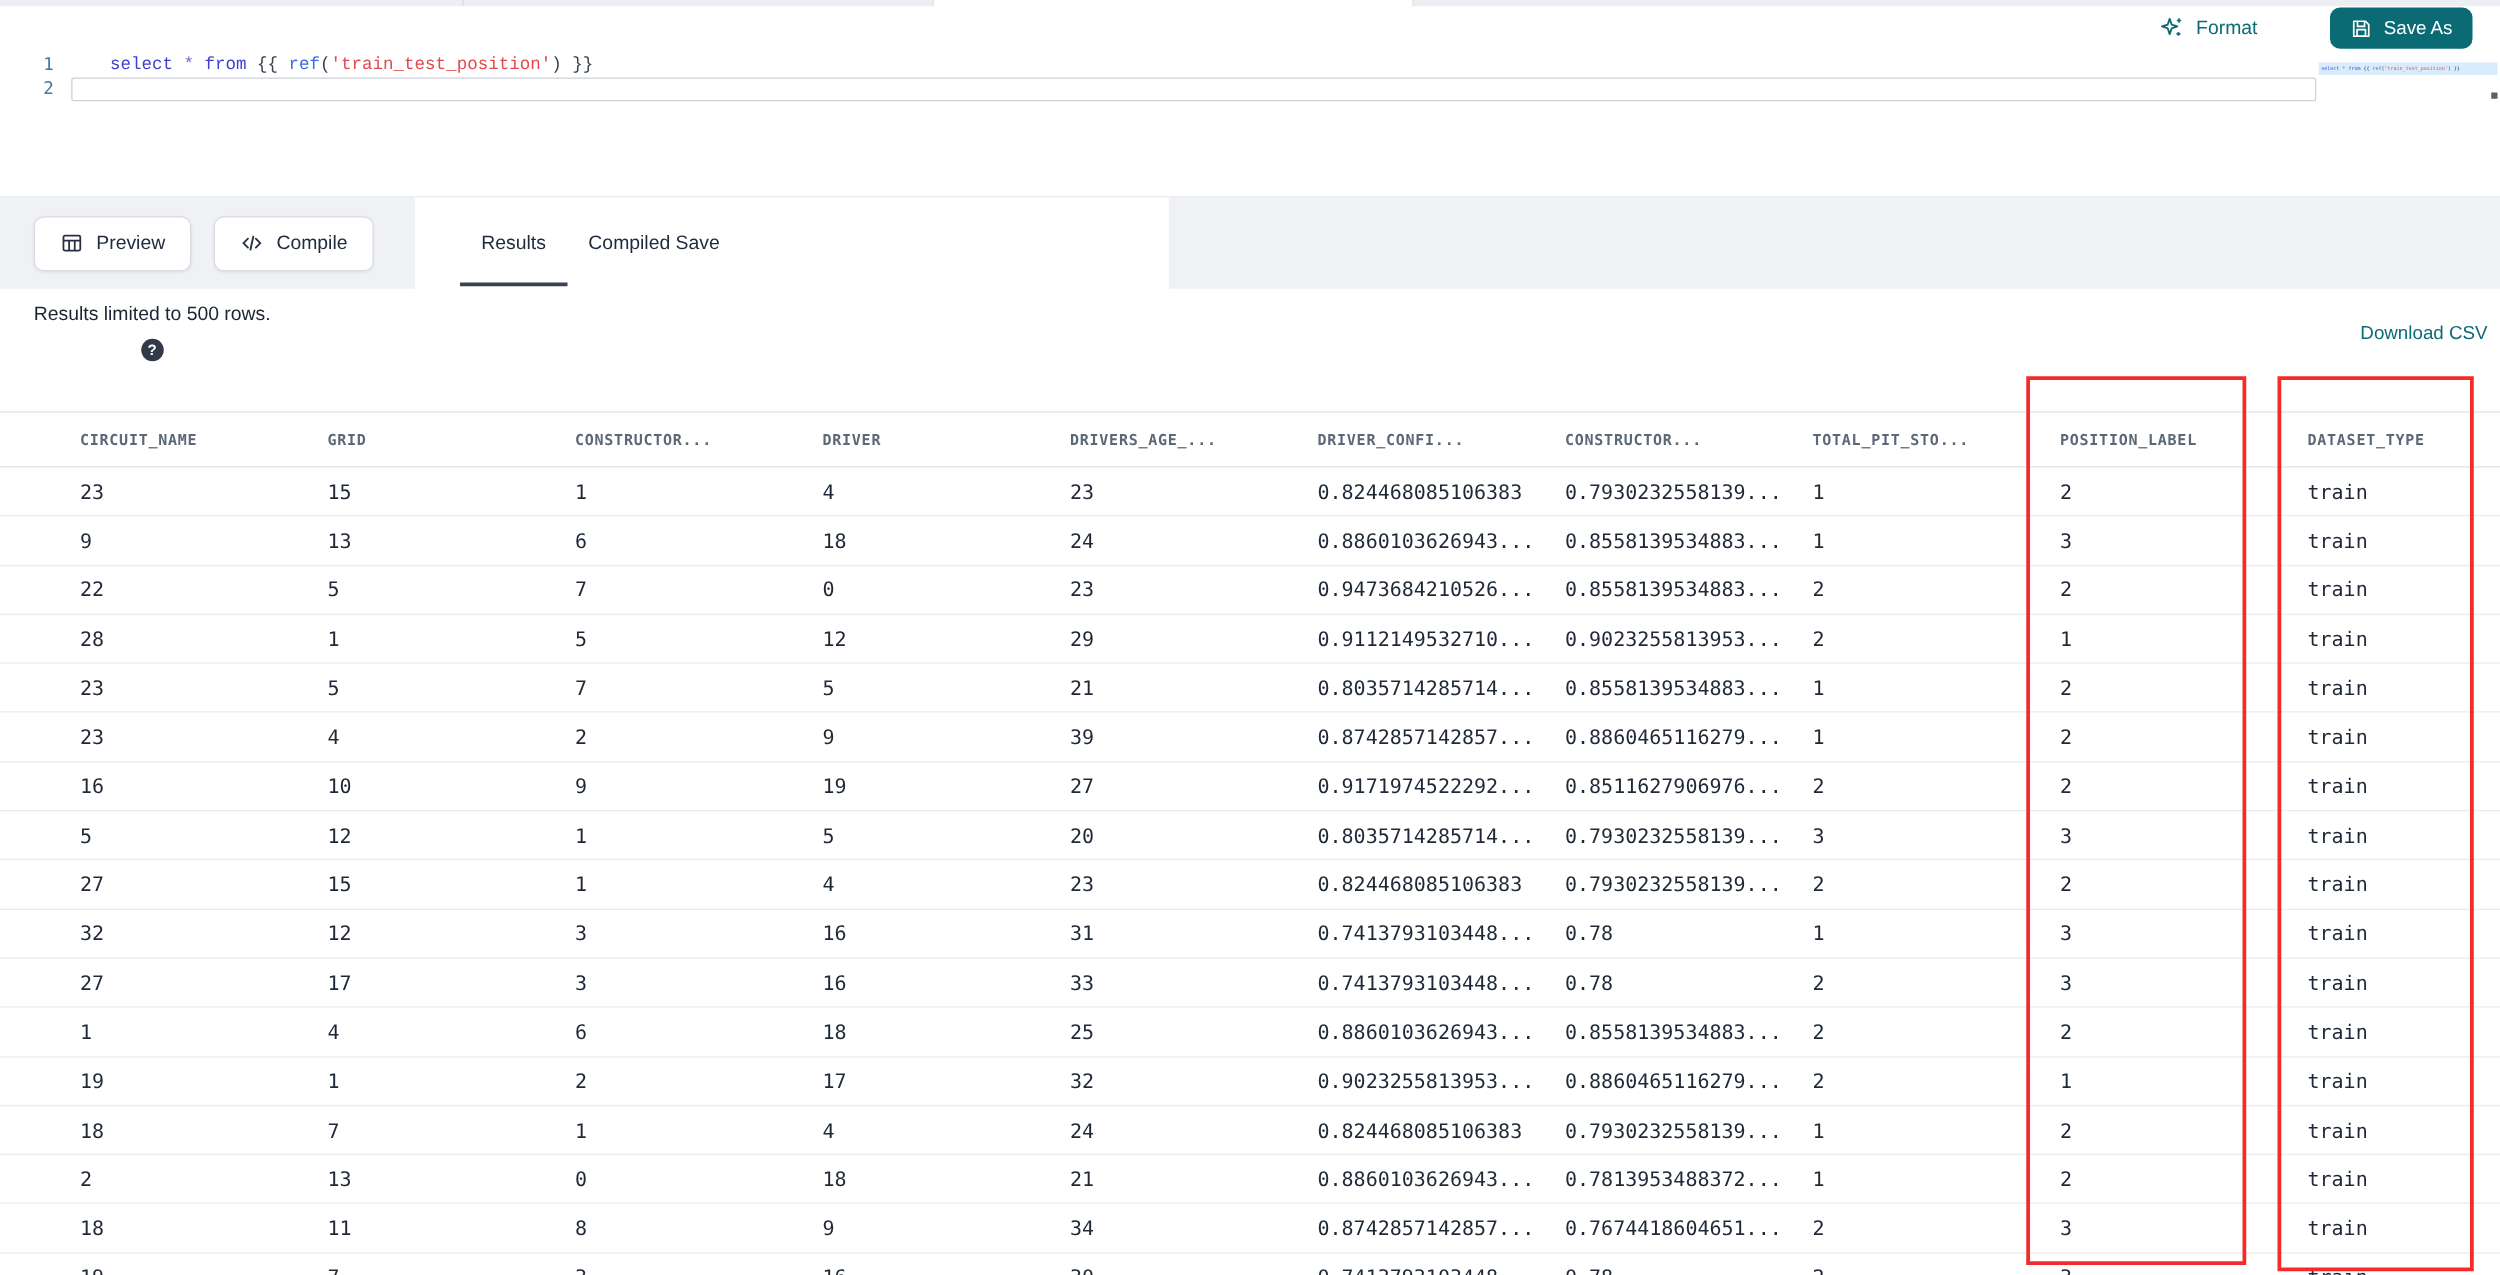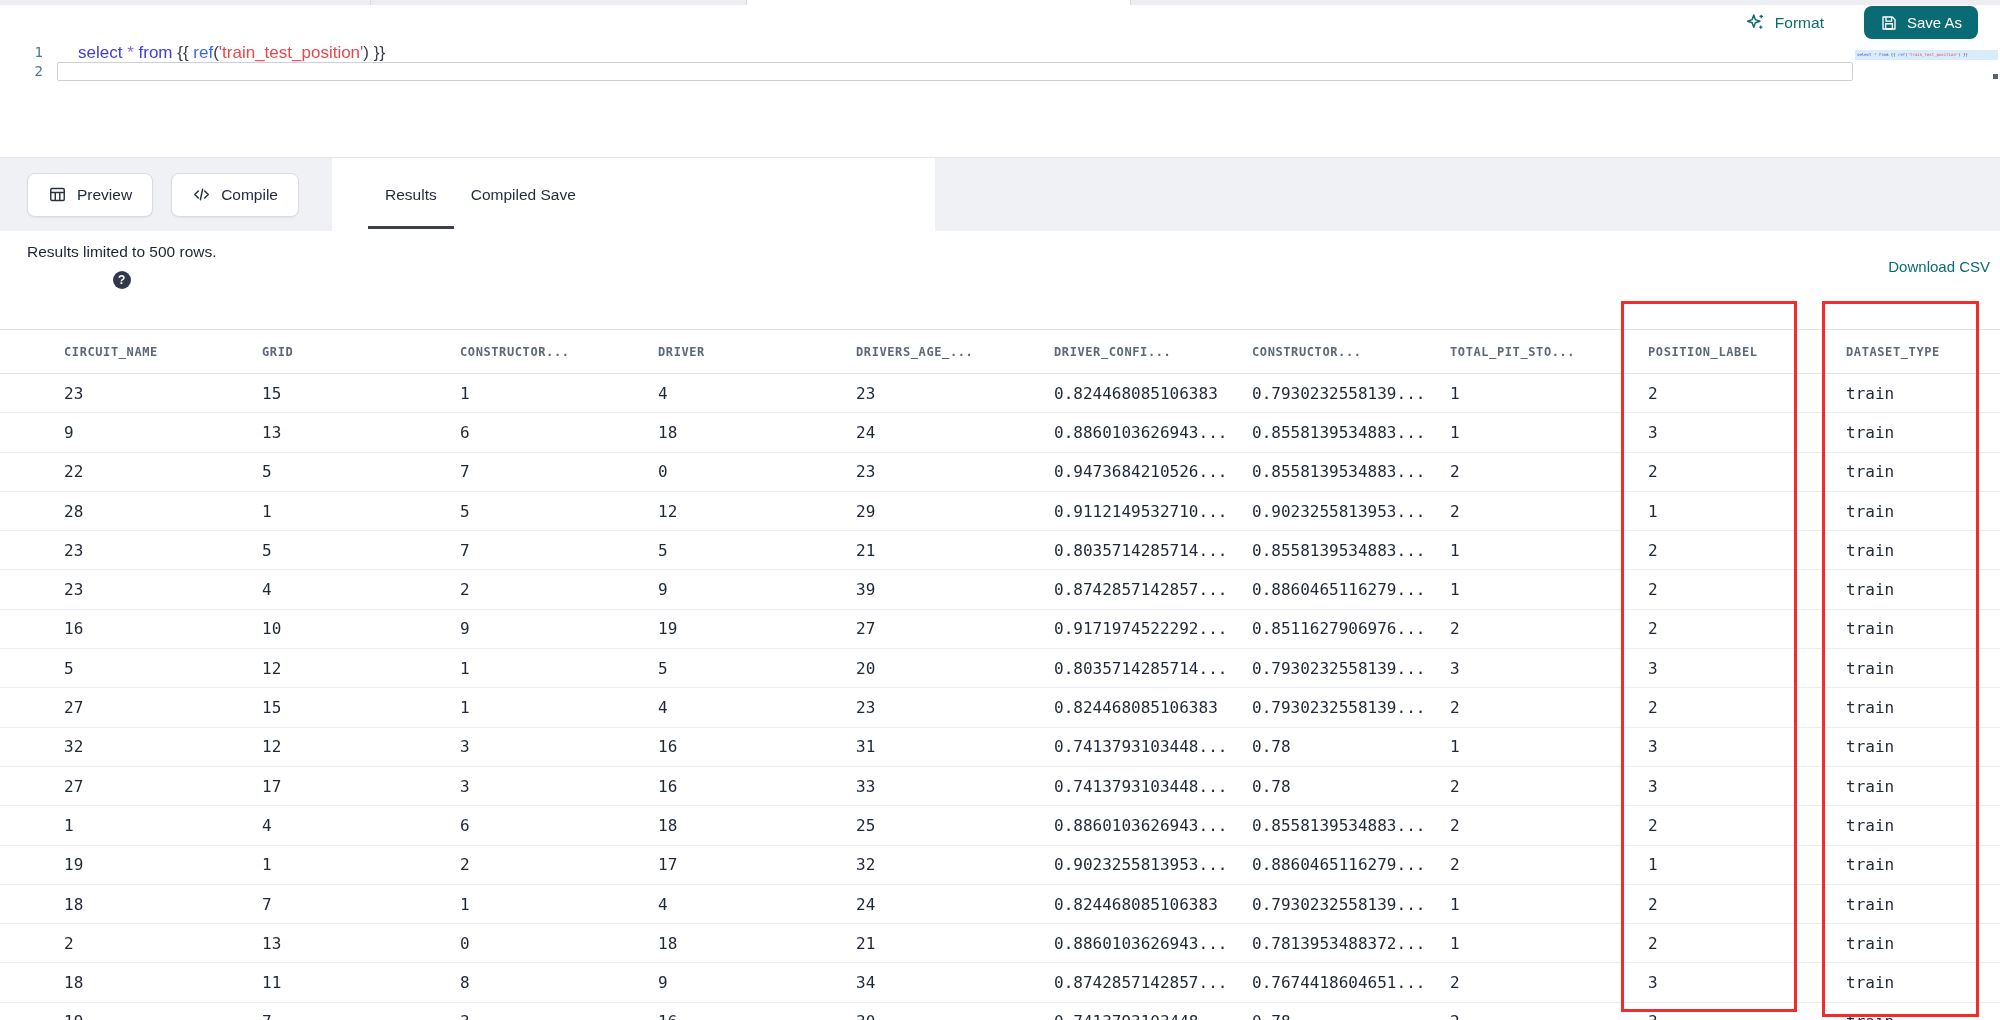--- a/index.html
+++ b/index.html
@@ -6,30 +6,30 @@
   .app{position:relative;width:2000px;height:1020px;background:#fff;overflow:hidden;
        font-family:"Liberation Sans",sans-serif;color:#1f2836;}
 
   
   .tab-sliver{position:relative;height:5px;background:#eceef1;}
   .tab-sliver .seg-white{position:absolute;left:746px;width:383px;top:0;bottom:0;background:#fff;
        border-left:1px solid #d8dbe0;border-right:1px solid #d8dbe0;}
   .tab-sliver .divider{position:absolute;left:370px;top:0;bottom:0;width:1px;background:#d8dbe0;}
 
   
-  .editor-toolbar{height:35px;display:flex;align-items:center;justify-content:flex-end;gap:34px;padding-right:22px;background:#fff;}
+  .editor-toolbar{height:35px;display:flex;align-items:center;justify-content:flex-end;gap:52px;padding-right:22px;background:#fff;}
   .format-btn{display:flex;align-items:center;gap:9px;color:var(--accent);font-size:15.5px;cursor:pointer;background:none;border:none;font-family:inherit;}
   .saveas-btn{display:flex;align-items:center;gap:9px;background:var(--accent);color:#fff;font-size:15px;
        height:33px;padding:0 16px;border-radius:8px;border:none;cursor:pointer;font-family:inherit;}
 
   
   .editor{position:relative;height:117px;background:#fff;border-bottom:1px solid #e4e7ea;}
   .gutter{position:absolute;left:0;top:3px;width:43px;text-align:right;
        font-family:"DejaVu Sans Mono",monospace;font-size:14px;line-height:19px;color:#46789b;}
-  .code{position:absolute;left:78px;top:3px;font-family:Liberation Sans, sans-serif;font-size:17px;line-height:19px;white-space:pre;}
+  .code{position:absolute;left:88px;top:3px;font-family:Liberation Mono, monospace;font-size:14px;line-height:19px;white-space:pre;}
   .tok-keyword{color:var(--code-keyword);} .tok-operator{color:var(--code-operator);}
   .tok-function{color:var(--code-function);} .tok-string{color:var(--code-string);}
   .tok-punct{color:var(--code-punct);} .tok-plain{color:#383f4a;}
   .active-line{position:absolute;left:57px;top:22px;width:1796px;height:19px;border:1px solid #ccd1d9;border-radius:2px;background:#fff;box-sizing:border-box;}
   .minimap{position:absolute;right:2px;top:10px;width:143px;height:95px;background:#fff;}
   .mm-line{height:10px;background:#d9ecfb;display:flex;align-items:center;overflow:hidden;white-space:pre;
        font-family:"DejaVu Sans Mono",monospace;font-size:4px;line-height:4px;padding-left:2px;}
   .mm-marker{position:absolute;right:0;top:24px;width:5px;height:5px;background:#596070;}
 
   

